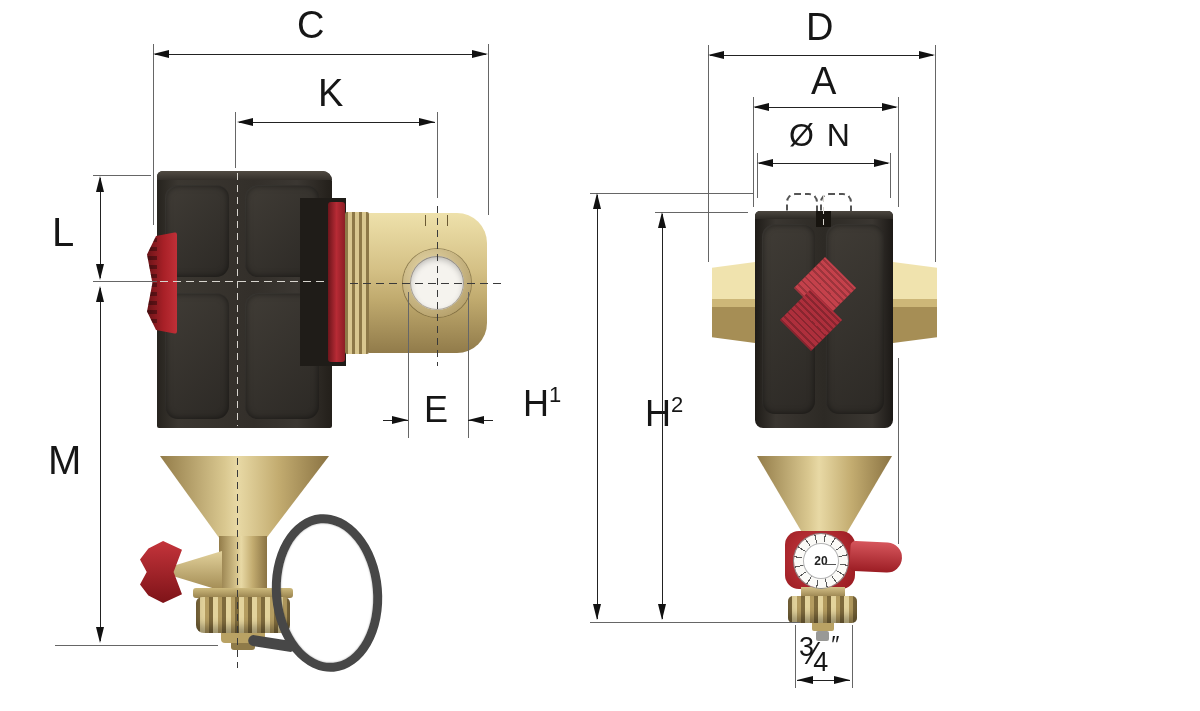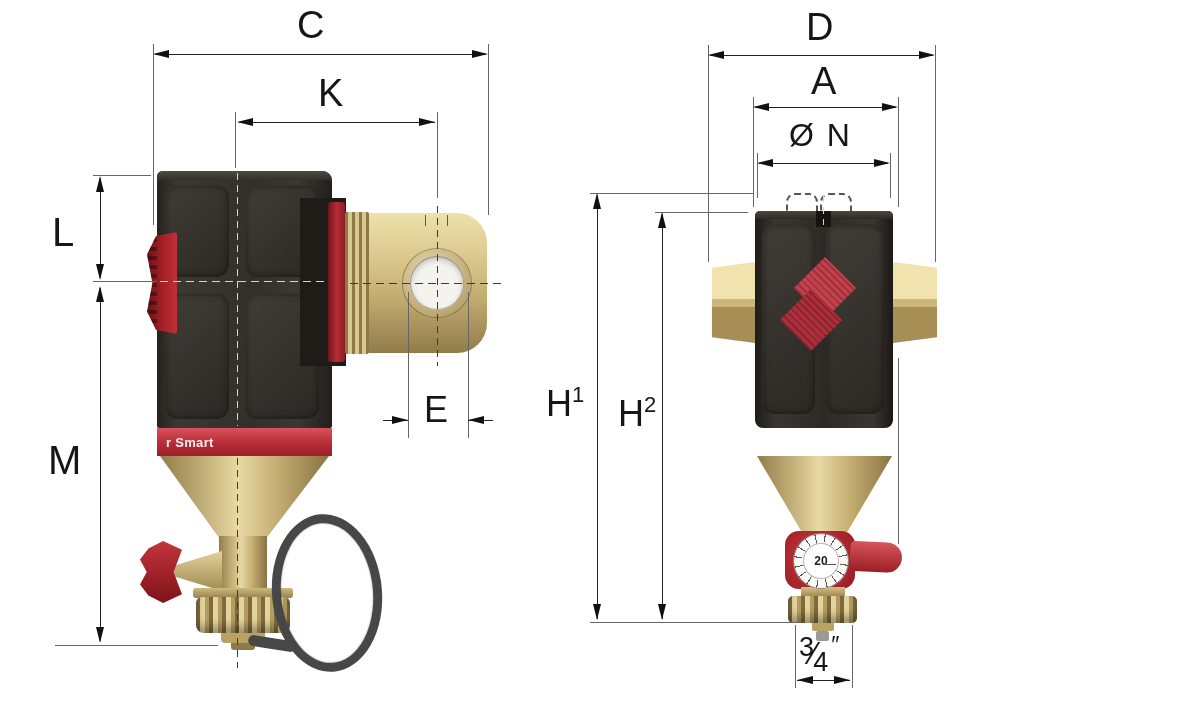--- a/index.html
+++ b/index.html
@@ -71,23 +71,20 @@
     <div class="cdash-h lt" style="left:160px;top:281px;width:168px;"></div>
     <div class="cdash" style="left:437px;top:206px;height:160px;"></div>
     <div class="cdash-h" style="left:350px;top:283px;width:152px;"></div>
 
     <div style="left:147px;top:232px;width:30px;height:102px;z-index:2;border-radius:7px 3px 3px 7px;
                 background:linear-gradient(90deg,#6b1418,#a82027 55%,#c03038);
                 clip-path:polygon(100% 0,100% 100%,30% 96%,0 78%,18% 50%,0 22%,30% 4%);">
       <div style="left:0;top:6px;width:10px;height:90px;background:repeating-linear-gradient(180deg,rgba(0,0,0,.35) 0 4px,transparent 4px 9px);"></div>
     </div>
 
-    <div class="band" style="left:157px;top:428px;width:175px;height:28px;">
-      <span style="padding-left:9px;opacity:.92;">r Smart</span>
-    </div>
 
     <div class="brass-v" style="left:160px;top:456px;width:169px;height:82px;clip-path:polygon(0 0,100% 0,63% 100%,35% 100%);z-index:1;"></div>
     <div class="brass-v" style="left:219px;top:536px;width:48px;height:58px;z-index:1;"></div>
 
     <div style="left:140px;top:541px;width:42px;height:62px;z-index:2;
                 background:linear-gradient(180deg,#c4343b,#7e1318);
                 clip-path:polygon(55% 0,100% 14%,80% 50%,100% 86%,55% 100%,20% 88%,0 70%,16% 50%,0 30%,20% 12%);"></div>
     <div style="left:172px;top:551px;width:50px;height:40px;z-index:1;
                 background:linear-gradient(180deg,#e2d19b,#a18a52);
                 clip-path:polygon(100% 0,100% 100%,0 62%,0 38%);"></div>
@@ -203,29 +200,29 @@
     <div class="ext" style="left:898px;top:97px;width:1px;height:110px;"></div>
     <div class="ext" style="left:898px;top:358px;width:1px;height:186px;"></div>
 
     <div class="lbl" style="left:789px;top:119px;font-size:32px;letter-spacing:2px;"><span>Ø N</span></div>
     <div class="hl" style="left:759px;top:163px;width:129px;"></div>
     <div class="ah l" style="left:757px;top:159px;"></div>
     <div class="ah r" style="left:874px;top:159px;"></div>
     <div class="ext" style="left:757px;top:153px;width:1px;height:45px;"></div>
     <div class="ext" style="left:890px;top:153px;width:1px;height:45px;"></div>
 
-    <div class="lbl" style="left:546px;top:386px;font-size:36px;">
+    <div class="lbl" style="left:523px;top:386px;font-size:36px;">
       <span>H</span><span class="sup">1</span>
     </div>
     <div class="vl" style="left:597px;top:195px;height:424px;"></div>
     <div class="ah u" style="left:593px;top:193px;"></div>
     <div class="ah d" style="left:593px;top:604px;"></div>
     <div class="ext" style="left:590px;top:193px;width:163px;height:1px;"></div>
 
-    <div class="lbl" style="left:618px;top:396px;font-size:36px;">
+    <div class="lbl" style="left:645px;top:396px;font-size:36px;">
       <span>H</span><span class="sup">2</span>
     </div>
     <div class="vl" style="left:662px;top:214px;height:405px;"></div>
     <div class="ah u" style="left:658px;top:212px;"></div>
     <div class="ah d" style="left:658px;top:604px;"></div>
     <div class="ext" style="left:655px;top:212px;width:93px;height:1px;"></div>
 
     <div class="ext" style="left:590px;top:622px;width:210px;height:1px;"></div>
 
     <div style="left:799px;top:634px;width:56px;height:44px;z-index:8;color:#161616;">

